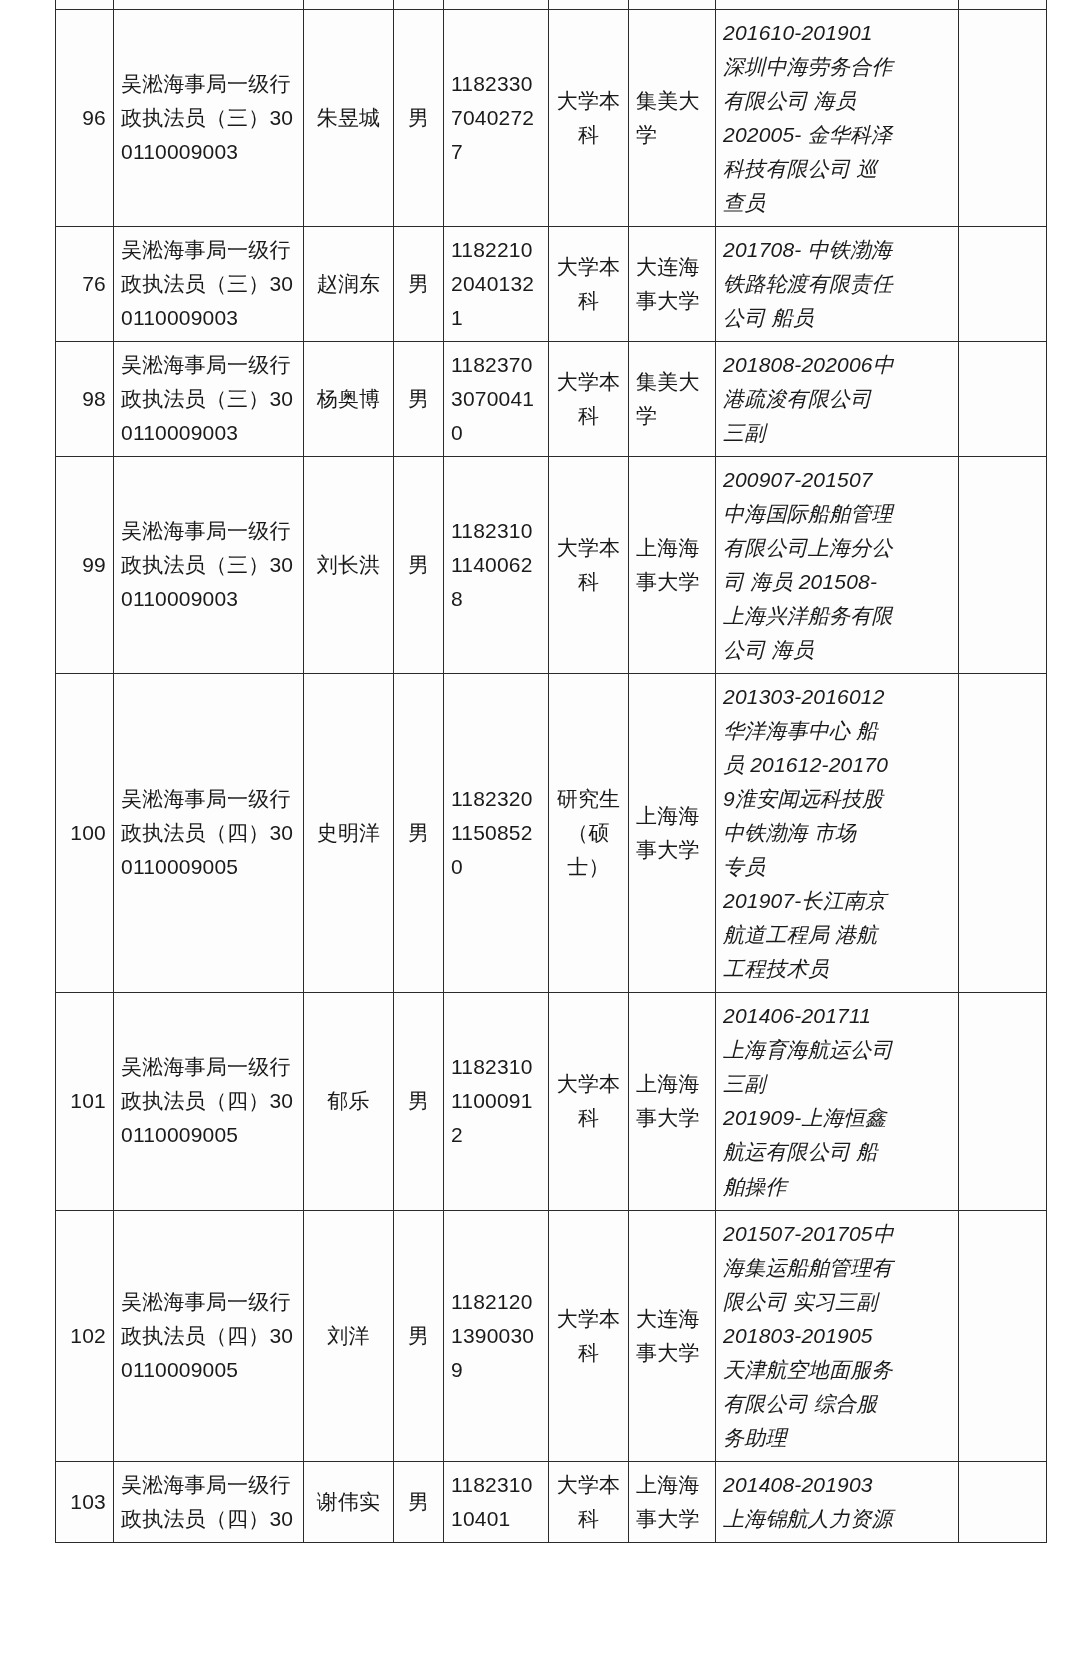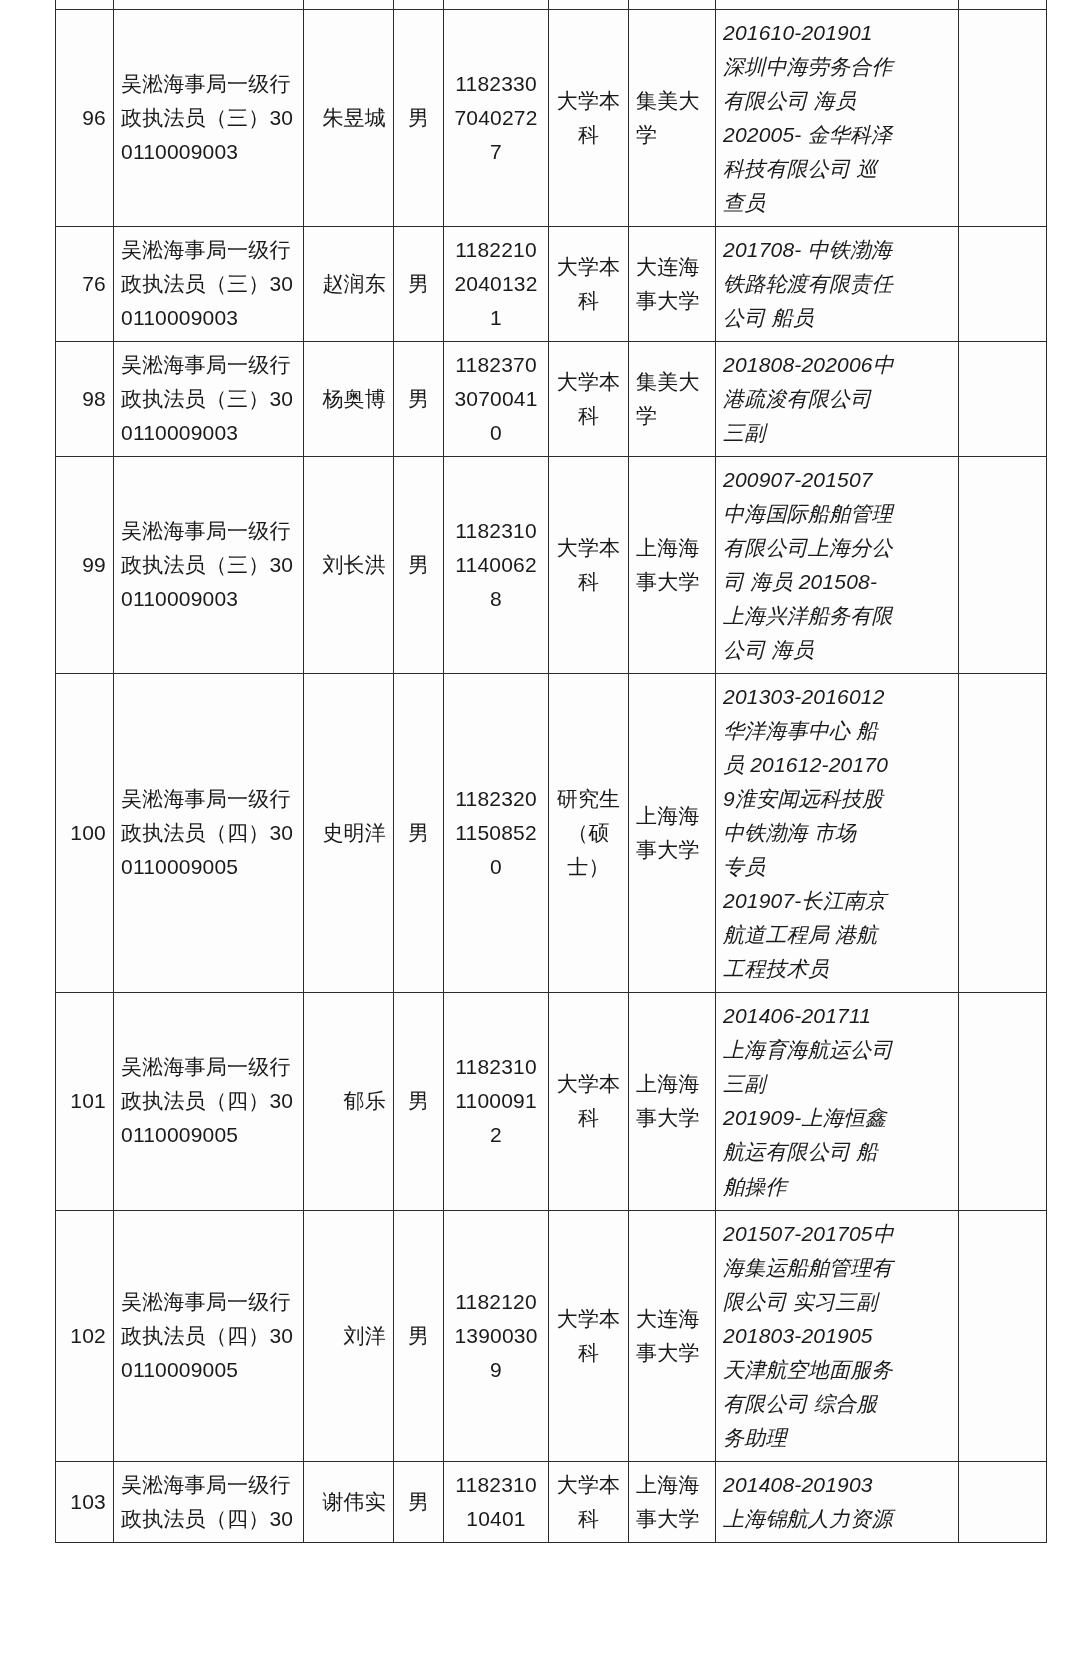--- a/index.html
+++ b/index.html
@@ -48,23 +48,23 @@
   col.c-name    { width: 90px; }
   col.c-gender  { width: 50px; }
   col.c-id      { width: 105px; }
   col.c-edu     { width: 80px; }
   col.c-school  { width: 87px; }
   col.c-exp     { width: 243px; }
   col.c-note    { width: 88px; }
 
   .cell-index   { text-align: right; }
   .cell-pos     { text-align: left; }
-  .cell-name    { text-align: right; }
+  .cell-name    { text-align: center; }
   .cell-gender  { text-align: center; }
-  .cell-id      { text-align: center; }
+  .cell-id      { }
   .cell-edu     { text-align: center; }
   .cell-school  { }
   .cell-exp     { text-align: left; }
   .cell-note    { text-align: center; }
 
   .cell-exp .line { display: block; font-style: italic; }
   .spacer-row td { height: 103px; }
 </style>
 </head>
 <body>

